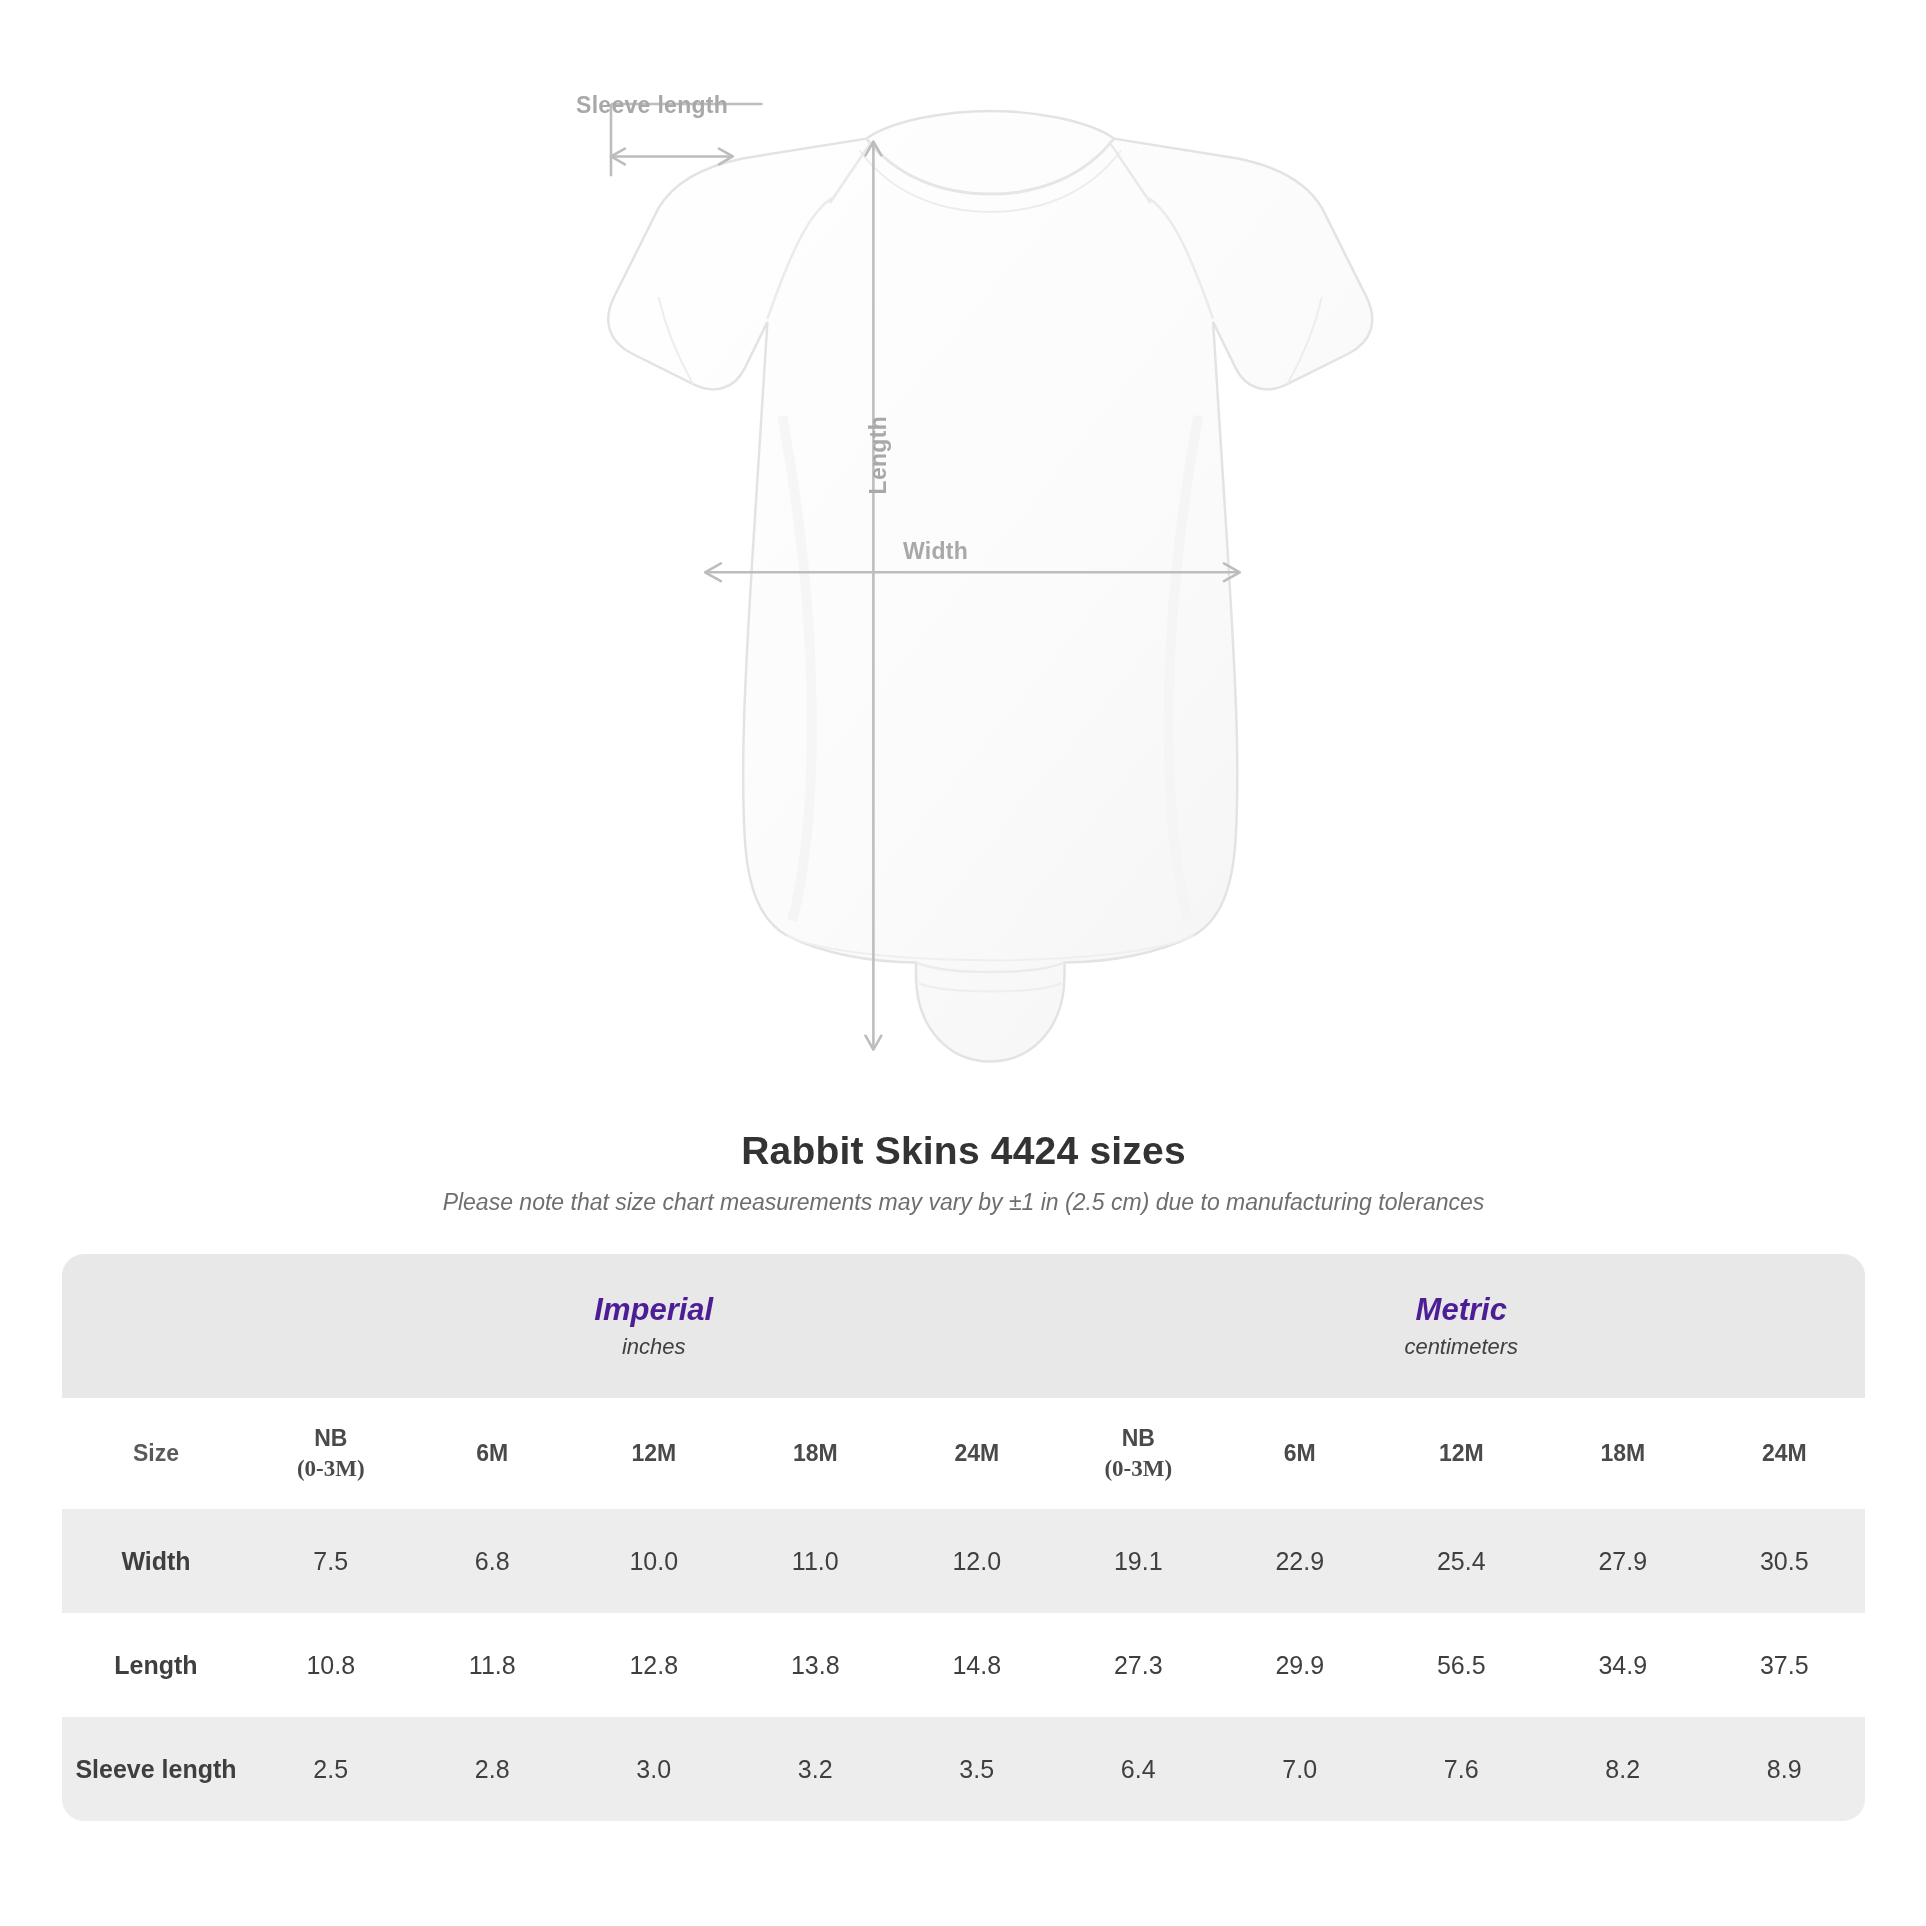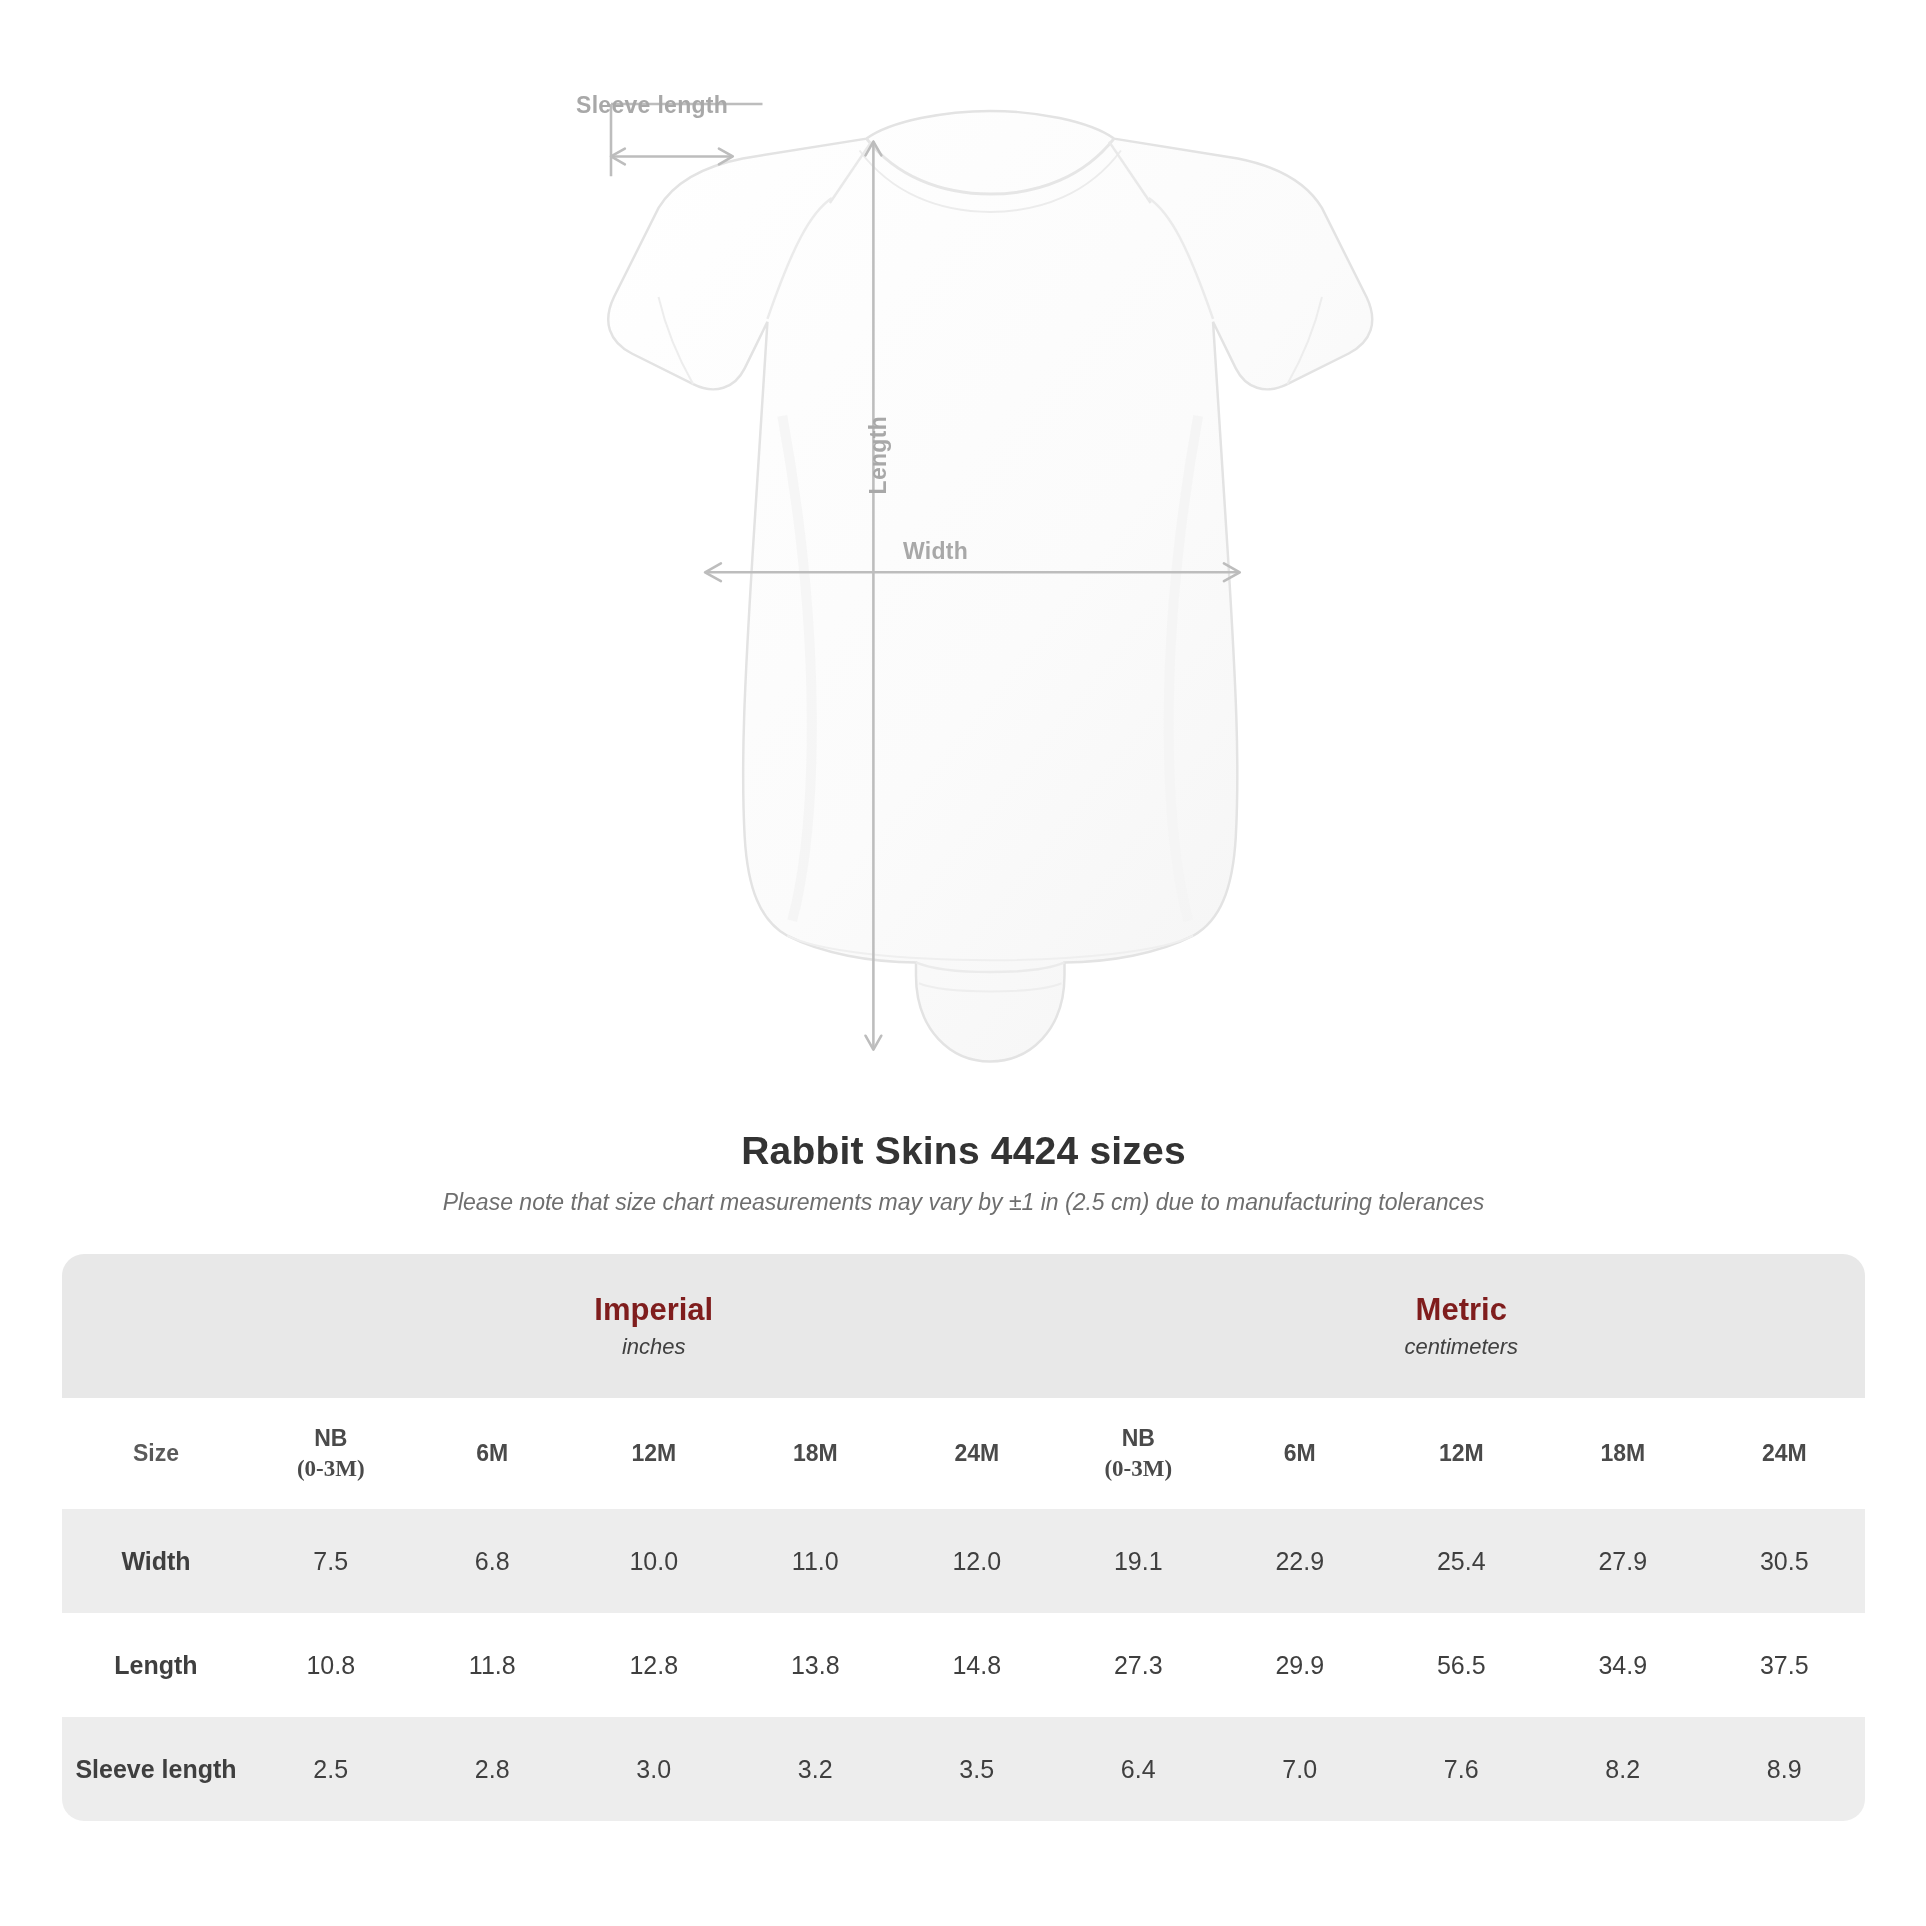--- a/index.html
+++ b/index.html
@@ -86,22 +86,23 @@
     border: 0;
   }
   
   .unit-row td {
     background: #e8e8e8;
     height: 144px;
     padding: 0;
   }
   .unit-name {
     font-size: 31px;
-    font-weight: bold;
-    color: #7f1d1d;
+    font-style: italic;
+    font-weight: bold;
+    color: #4c1d95;
     line-height: 1.15;
   }
   .unit-sub {
     font-size: 22px;
     font-style: italic;
     color: #404040;
     margin-top: 6px;
   }
   
   .size-row td {

